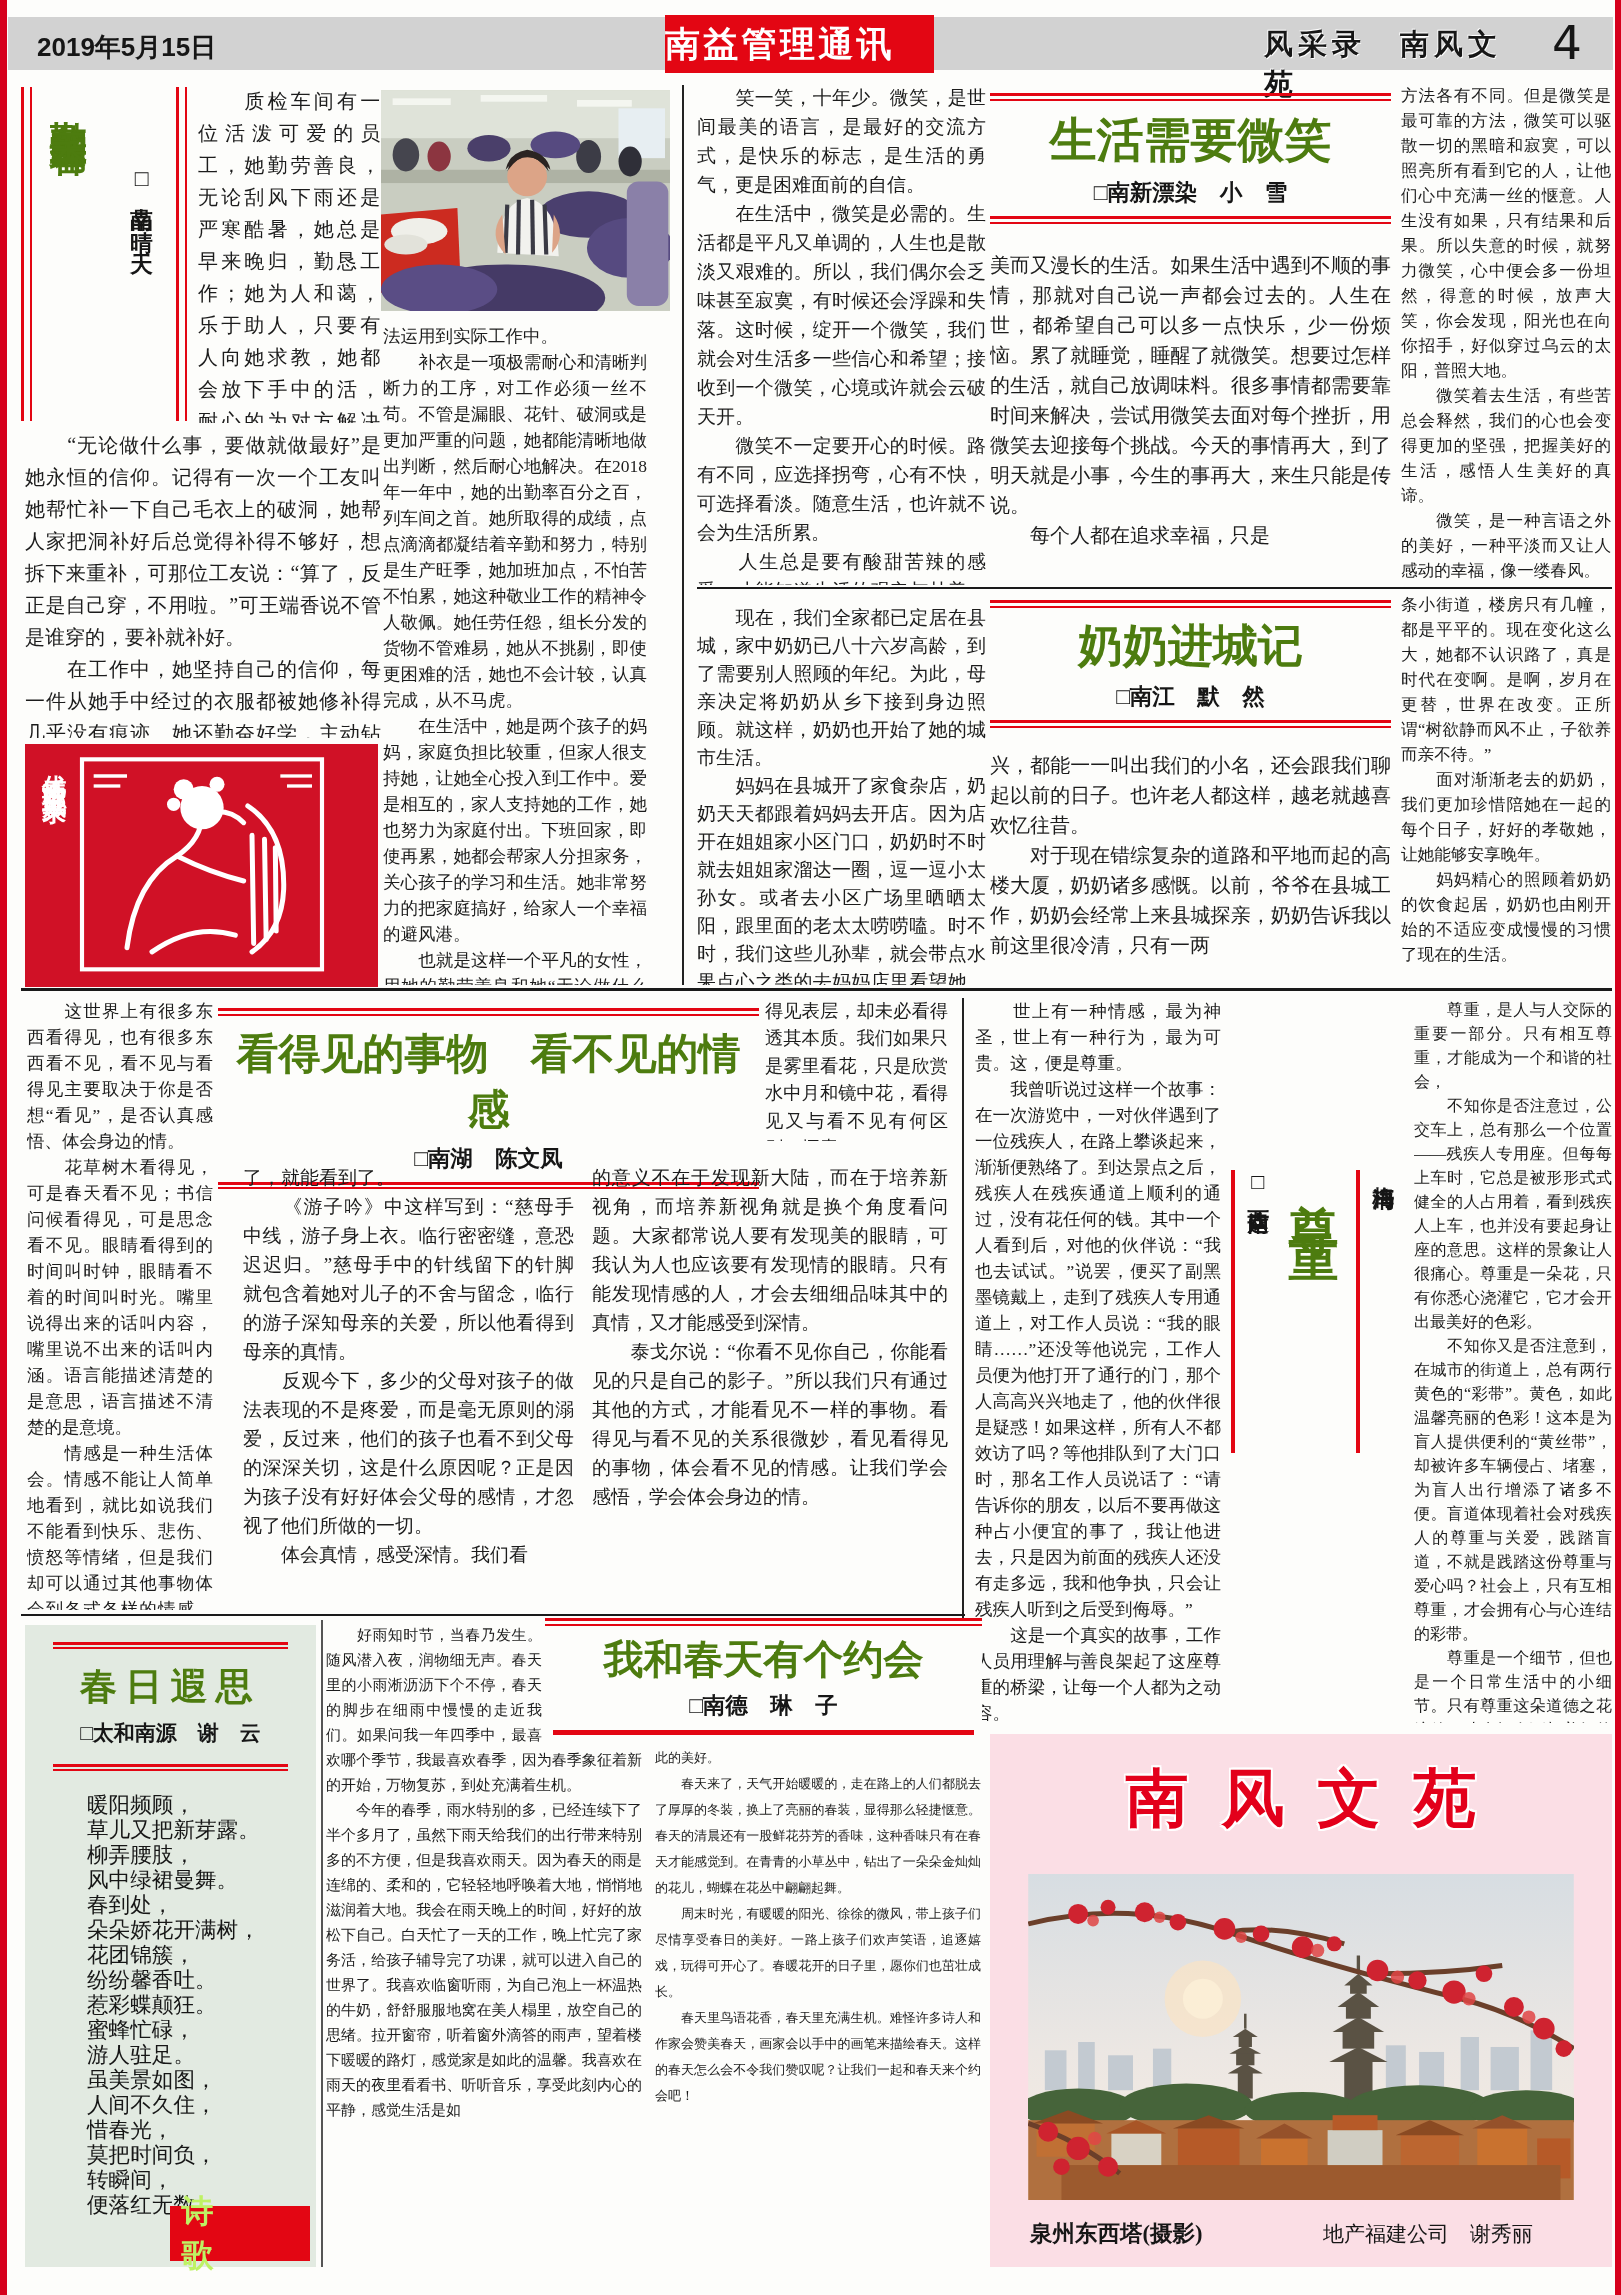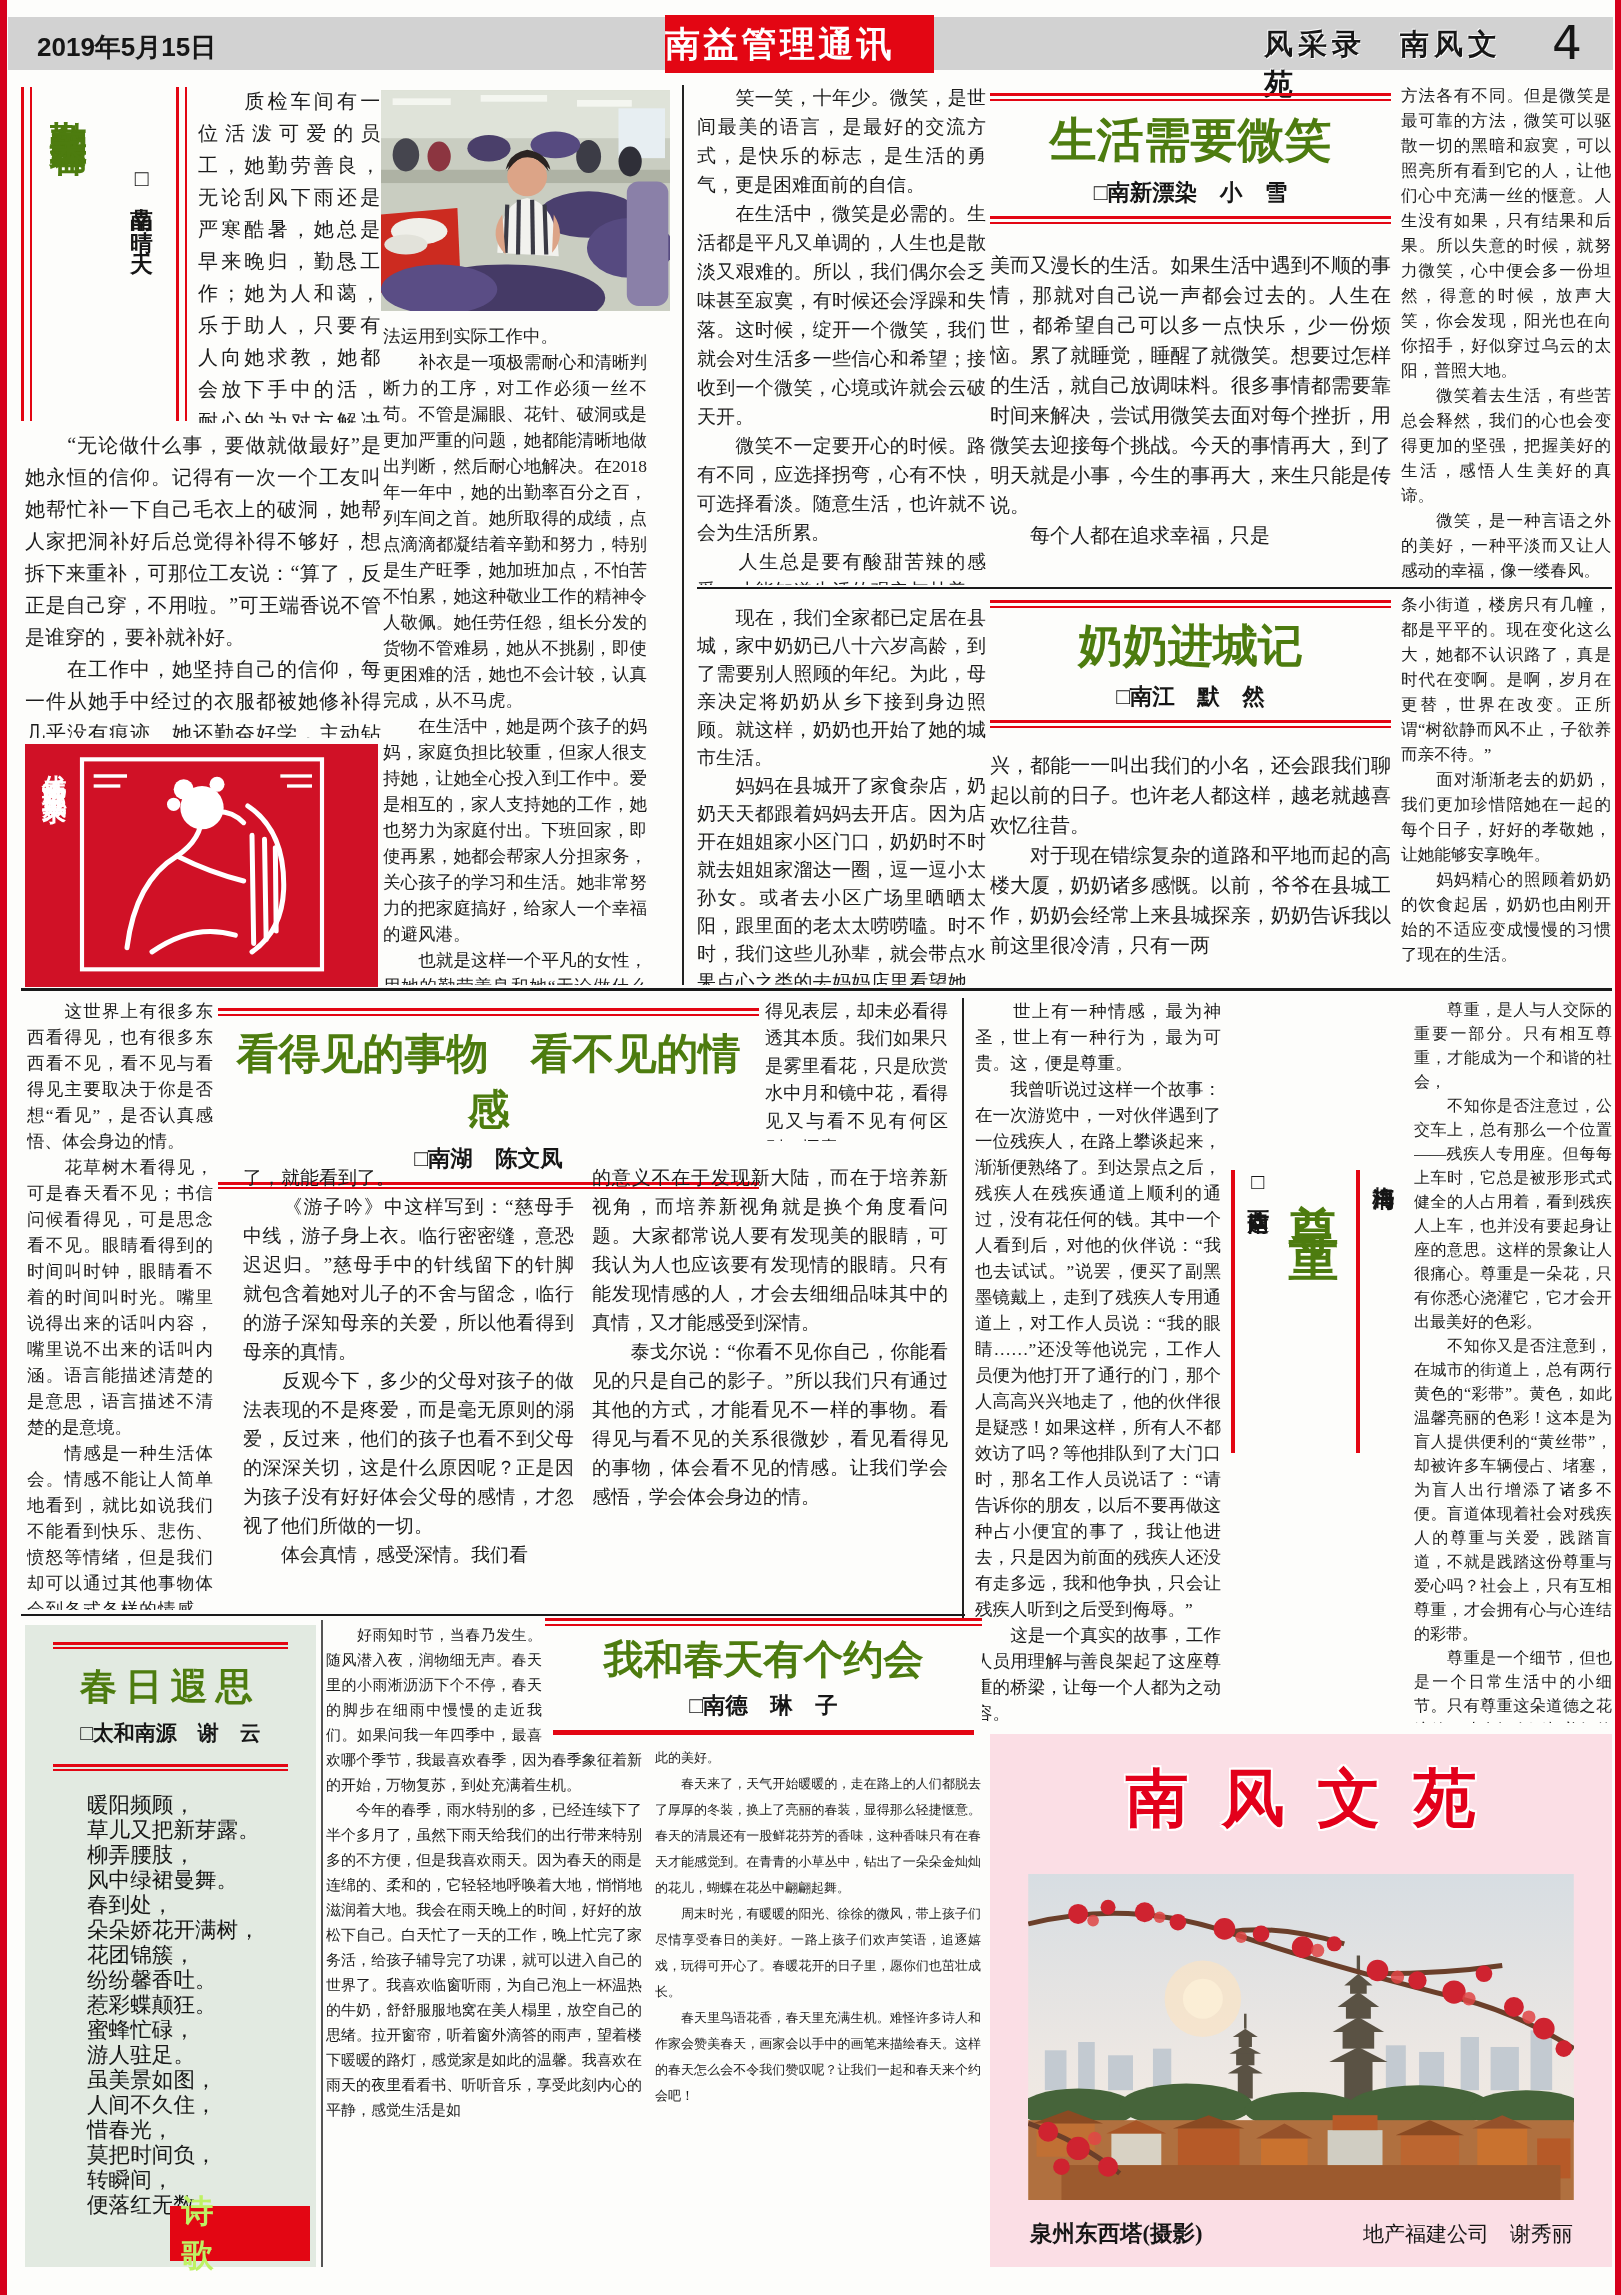--- a/index.html
+++ b/index.html
@@ -85,21 +85,21 @@
   #springRule{height:5px;background:#e30613;margin:5px 8.3px 0;}
   #colI{left:326px;top:1623px;width:316px;height:644px;font-size:15px;line-height:25px;}
   #spacerI{float:right;width:100px;height:110px;}
   #colJ{left:655px;top:1745px;width:326px;height:522px;font-size:13px;line-height:26px;}
   #pinkBox{left:990px;top:1734px;width:622px;height:533px;background:#fbdee5;}
   #fyTitle{margin-top:21.6px;text-align:center;font-size:63px;font-weight:bold;color:#e3001b;
            letter-spacing:33px;padding-left:33px;
            text-shadow:-1.7px 0 #fff,1.7px 0 #fff,0 -1.7px #fff,0 1.7px #fff,1.7px 1.7px #fff,-1.7px -1.7px #fff,1.7px -1.7px #fff,-1.7px 1.7px #fff;}
   #photo2{position:absolute;left:38px;top:140px;width:546px;height:326px;}
   #fyCapL{position:absolute;left:40px;top:484px;font-size:22.5px;font-weight:bold;}
-  #fyCapR{position:absolute;left:333px;top:486px;width:250px;font-size:21px;text-align:right;}
+  #fyCapR{position:absolute;left:333px;top:486px;width:250px;font-size:21px;}
 </style>
 </head>
 <body>
 
 <div id="page">
   <div class="abs" id="edgeL"></div>
   <div class="abs" id="edgeR"></div>
 
   <div class="abs" id="hdrBar"></div>
   <div class="abs" id="hdrDate">2019年5月15日</div>

